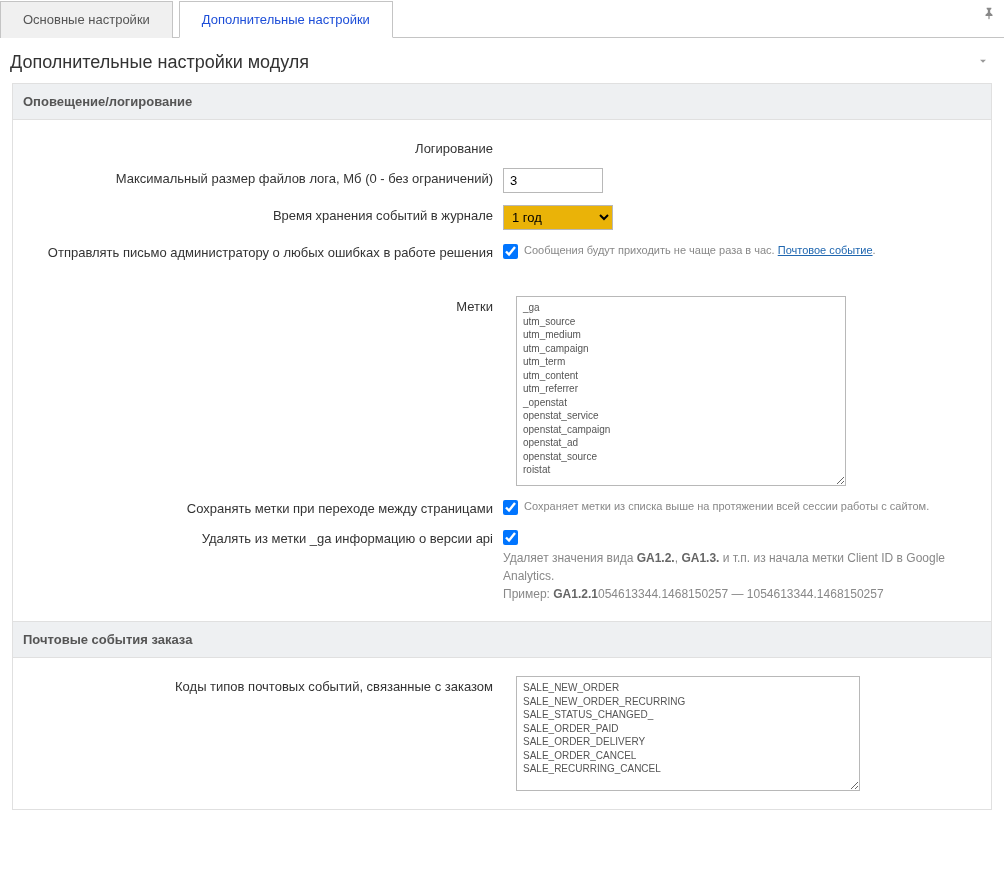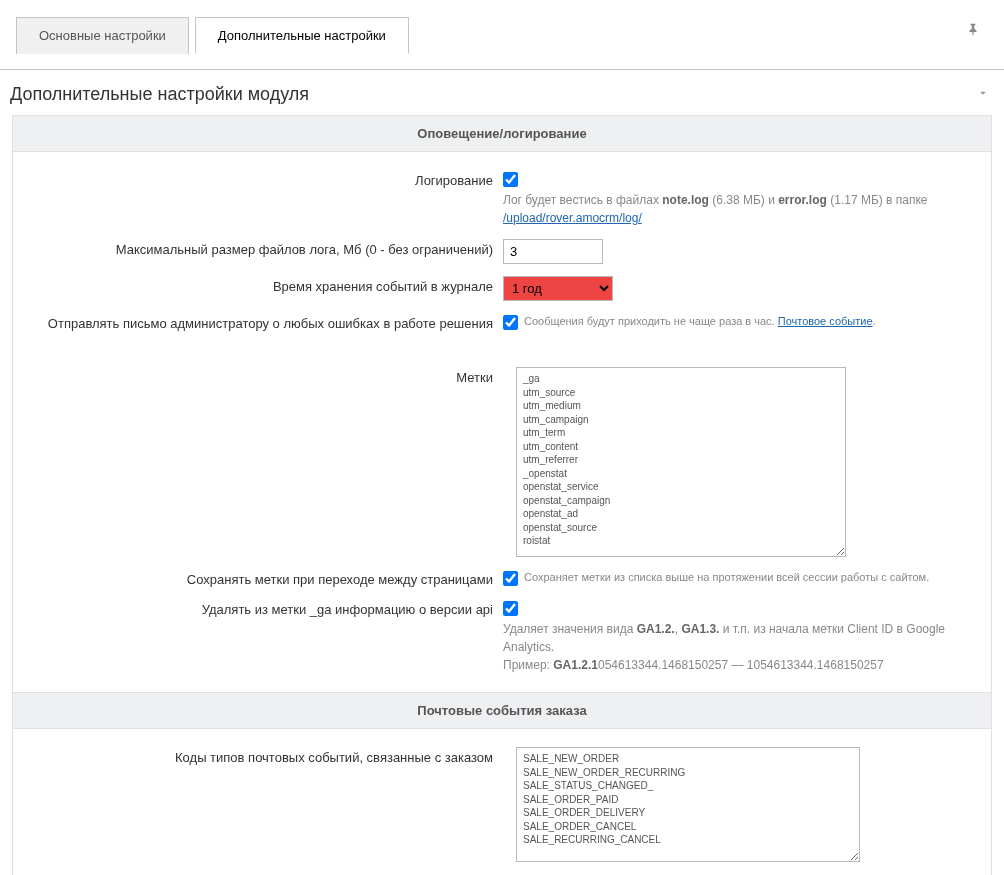--- a/index.html
+++ b/index.html
@@ -6,40 +6,40 @@
   body {
     margin: 0;
     font-family: Arial, Helvetica, sans-serif;
     font-size: 13px;
     color: #333;
     background: #fff;
   }
   .tabs {
     display: flex;
     border-bottom: 1px solid #c4c4c4;
-    padding: 16px;
+    padding: 0;
     margin: 0;
     background: #fff;
     position: relative;
   }
   .tab {
     padding: 10px 22px;
     border: 1px solid #c4c4c4;
     border-bottom: none;
     background: #f0f0f0;
     color: #555;
     cursor: pointer;
     margin-right: 6px;
     position: relative;
     top: 1px;
   }
   .tab.active {
     background: #fff;
     border-bottom: 1px solid #fff;
-    color: #000000;
+    color: #1d4ed8;
   }
   .pin-icon {
     margin-left: auto;
     padding: 6px 8px;
     color: #888;
     font-size: 16px;
   }
   .page-header {
     display: flex;
     align-items: center;
@@ -55,21 +55,21 @@
     margin-left: auto;
     color: #888;
     font-size: 13px;
   }
   .panel {
     margin: 0 12px 10px 12px;
     border: 1px solid #e0e0e0;
   }
   .section-header {
     background: #eef0f2;
-    text-align: center;
+    text-align: left;
     font-weight: bold;
     color: #555;
     padding: 10px;
     border-top: 1px solid #e0e0e0;
     border-bottom: 1px solid #e0e0e0;
   }
   .section-header:first-child { border-top: none; }
   .form-row {
     display: flex;
     align-items: flex-start;
@@ -108,21 +108,21 @@
     border: 1px solid #b8b8b8;
     padding: 4px 6px;
     width: 100px;
     font-size: 13px;
   }
   select {
     border: 1px solid #b8b8b8;
     padding: 3px 4px;
     width: 110px;
     font-size: 13px;
-    background: #ef4444;
+    background: #eab308;
   }
   textarea {
     border: 1px solid #b8b8b8;
     padding: 4px 6px;
     font-size: 10px;
     font-family: Liberation Sans, sans-serif;
     color: #555;
     resize: both;
     overflow-y: scroll;
     line-height: 1.35;
@@ -160,27 +160,20 @@
   </span>
 </div>
 
 <div class="panel">
 
   <div class="section-header">Оповещение/логирование</div>
   <div class="section-body">
 
     <div class="form-row">
       <div class="form-label">Логирование</div>
-      <div class="form-control">
-        <input type="checkbox" checked="" style="">
-        <div class="hint-block">
-          <span>Лог будет вестись в файлах </span><span class="strong">note.log</span><span> (6.38 МБ) и </span><span class="strong">error.log</span><span> (1.17 МБ) в папке</span><br>
-          <a href="#">/upload/rover.amocrm/log/</a>
-        </div>
-      </div>
     </div>
 
     <div class="form-row">
       <div class="form-label">Максимальный размер файлов лога, Мб (0 - без ограничений)</div>
       <div class="form-control">
         <input type="text" value="3" style="">
       </div>
     </div>
 
     <div class="form-row">

